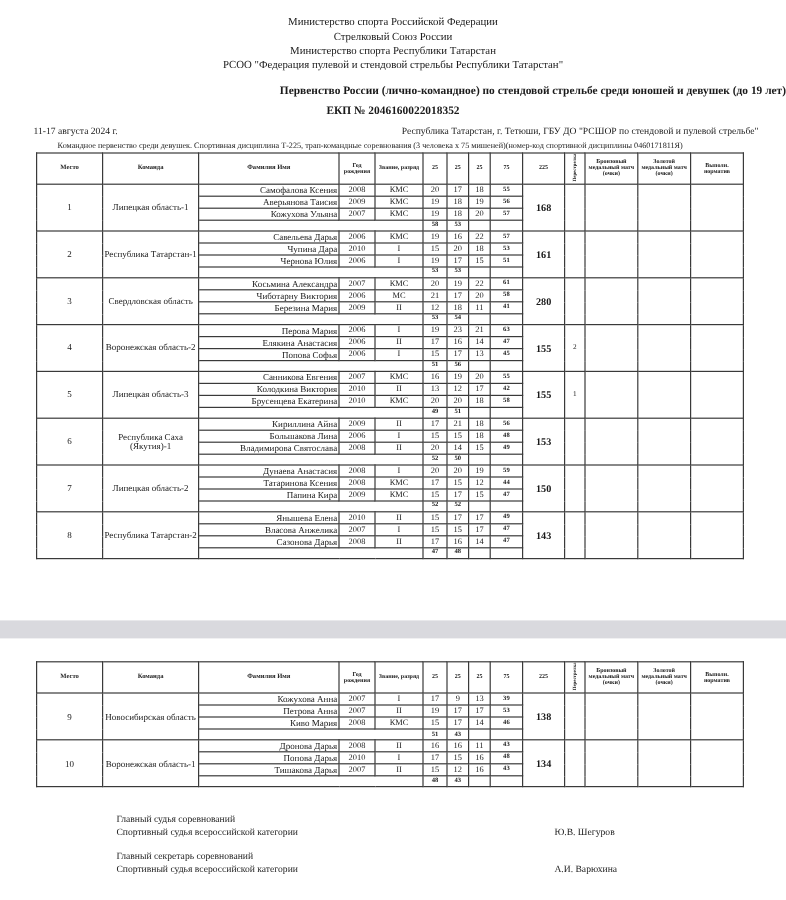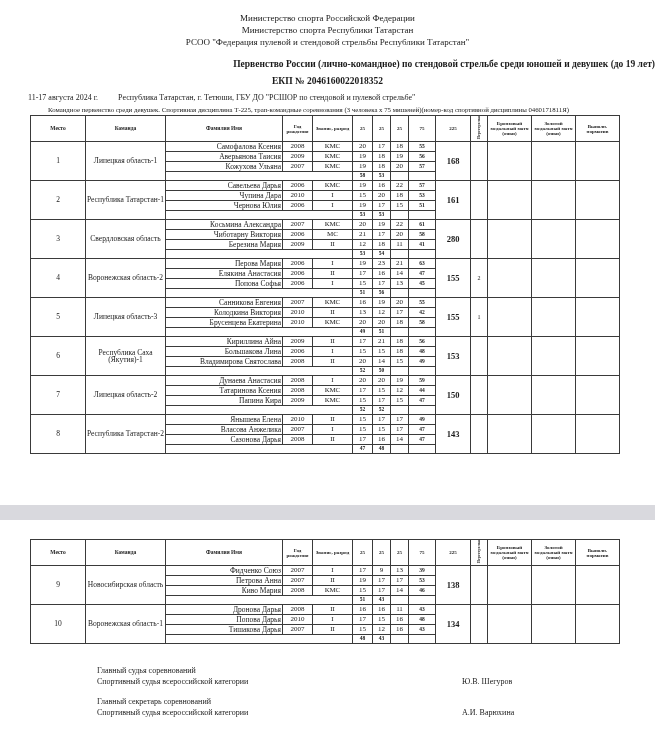--- a/index.html
+++ b/index.html
@@ -3,21 +3,21 @@
 <meta charset="utf-8">
 <style>
   html,body{margin:0;padding:0;}
   body{
     width:655px;height:750px;background:#ffffff;position:relative;overflow:hidden;
     font-family:"Liberation Serif","DejaVu Serif",serif;color:#1a1a1a;
   }
   .org-line{text-align:center;font-size:9px;line-height:12px;}
   .doc-title{text-align:right;font-size:9.5px;font-weight:bold;margin-top:10px;line-height:12px;}
   .ekp-line{text-align:center;font-size:9.5px;font-weight:bold;margin-top:5px;line-height:12px;}
-  .date-row{display:flex;justify-content:flex-start;margin:6px 23px 0 28px;font-size:8px;line-height:10px;gap:20px;}
+  .date-row{display:flex;justify-content:space-between;margin:6px 23px 0 28px;font-size:8px;line-height:10px;gap:20px;}
   .discipline-line{margin:3px 20px 1px 48px;font-size:6.8px;line-height:8px;}
   table.results{border-collapse:collapse;table-layout:fixed;width:589px;margin-left:30px;}
   table.results td,table.results th{border:1px solid #3a3a3a;padding:0 1px;line-height:1;overflow:hidden;}
   table.results thead tr{height:26px;}
   th{font-weight:bold;font-size:5px;text-align:center;vertical-align:middle;color:#222;}
   th.main{font-size:5.5px;}
   th.vert span{display:inline-block;writing-mode:vertical-rl;transform:rotate(180deg);font-size:4px;line-height:1;}
   tr.athlete-row{height:10px;}
   tr.sum-row{height:9px;}
   td.name{font-size:7.5px;text-align:right;padding-left:2px;vertical-align:middle;}
@@ -34,20 +34,21 @@
   .sig-block{position:relative;margin-left:62px;font-size:8px;line-height:11px;}
   .sig-block + .sig-block{margin-top:9px;}
   .sig-line{position:relative;margin-left:35px;}
   .sig-name{position:absolute;left:365px;top:0;}
 </style>
 </head>
 <body>
 
 <div style="padding-top:12px;border-radius:21px;">
   <div class="org-line">Министерство спорта Российской Федерации</div>
+  <div class="org-line">Стрелковый Союз России</div>
   <div class="org-line">Министерство спорта Республики Татарстан</div>
   <div class="org-line">РСОО "Федерация пулевой и стендовой стрельбы Республики Татарстан"</div>
   <div class="doc-title">Первенство России (лично-командное) по стендовой стрельбе среди юношей и девушек (до 19 лет)</div>
   <div class="ekp-line">ЕКП № 2046160022018352</div>
   <div class="date-row">
     <span>11-17 августа 2024 г.</span>
     <span>Республика Татарстан, г. Тетюши, ГБУ ДО "РСШОР по стендовой и пулевой стрельбе"</span>
   </div>
   <div class="discipline-line">Командное первенство среди девушек. Спортивная дисциплина Т-225, трап-командные соревнования (3 человека х 75 мишеней)(номер-код спортивной дисциплины 0460171811Я)</div>
 </div>
@@ -454,21 +455,21 @@
       <th class="vert"><span>Перестрелка</span></th>
       <th>Бронзовый медальный матч (очки)</th>
       <th>Золотой медальный матч (очки)</th>
       <th>Выполн. норматив</th>
     </tr>
   </thead>
   <tbody>
         <tr class="athlete-row">
           <td class="c place" rowspan="4">9</td>
           <td class="c team" rowspan="4">Новосибирская область</td>
-          <td class="name">Фидченко Союз</td>
+          <td class="name">Кожухова Анна</td>
           <td class="c">2007</td>
           <td class="c">I</td>
           <td class="c">17</td>
           <td class="c">9</td>
           <td class="c">13</td>
           <td class="c s75">39</td>
           <td class="total" rowspan="4">138</td>
           <td class="so" rowspan="4"></td>
           <td class="c" rowspan="4"></td>
           <td class="c" rowspan="4"></td>

